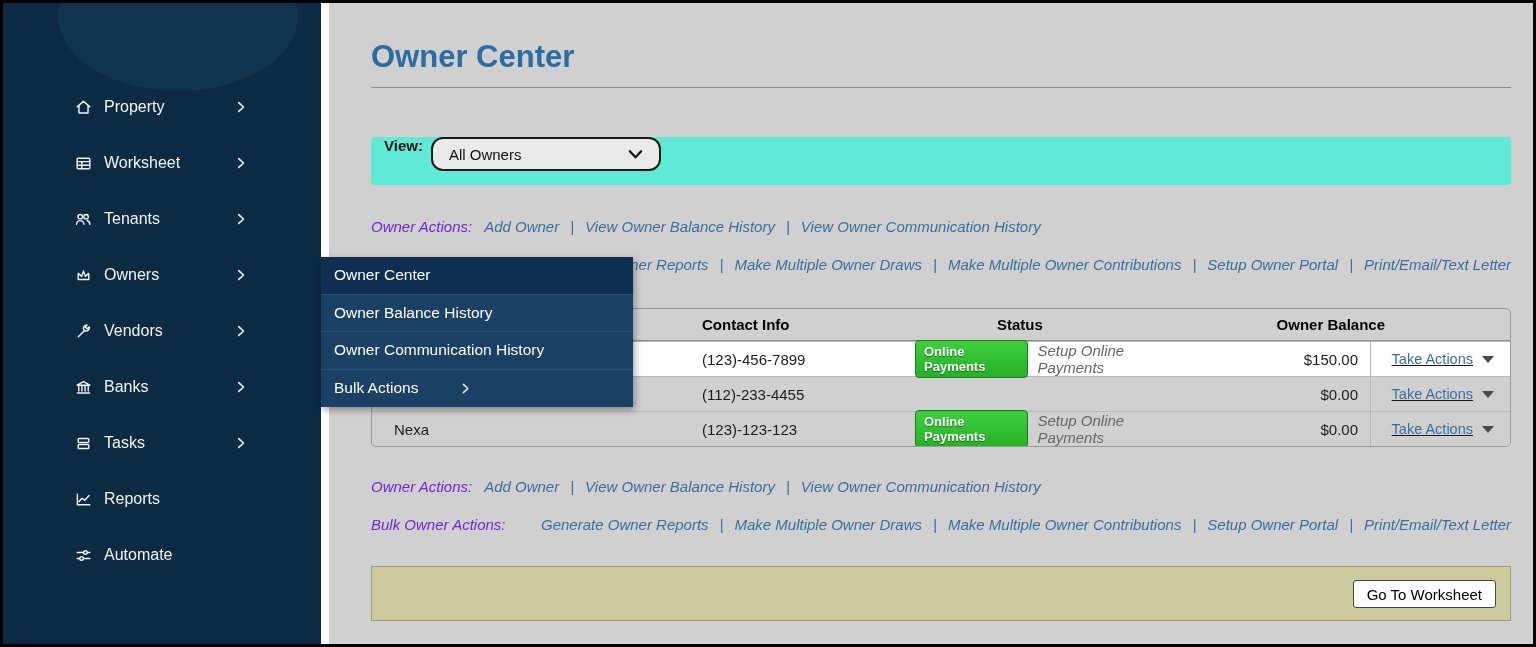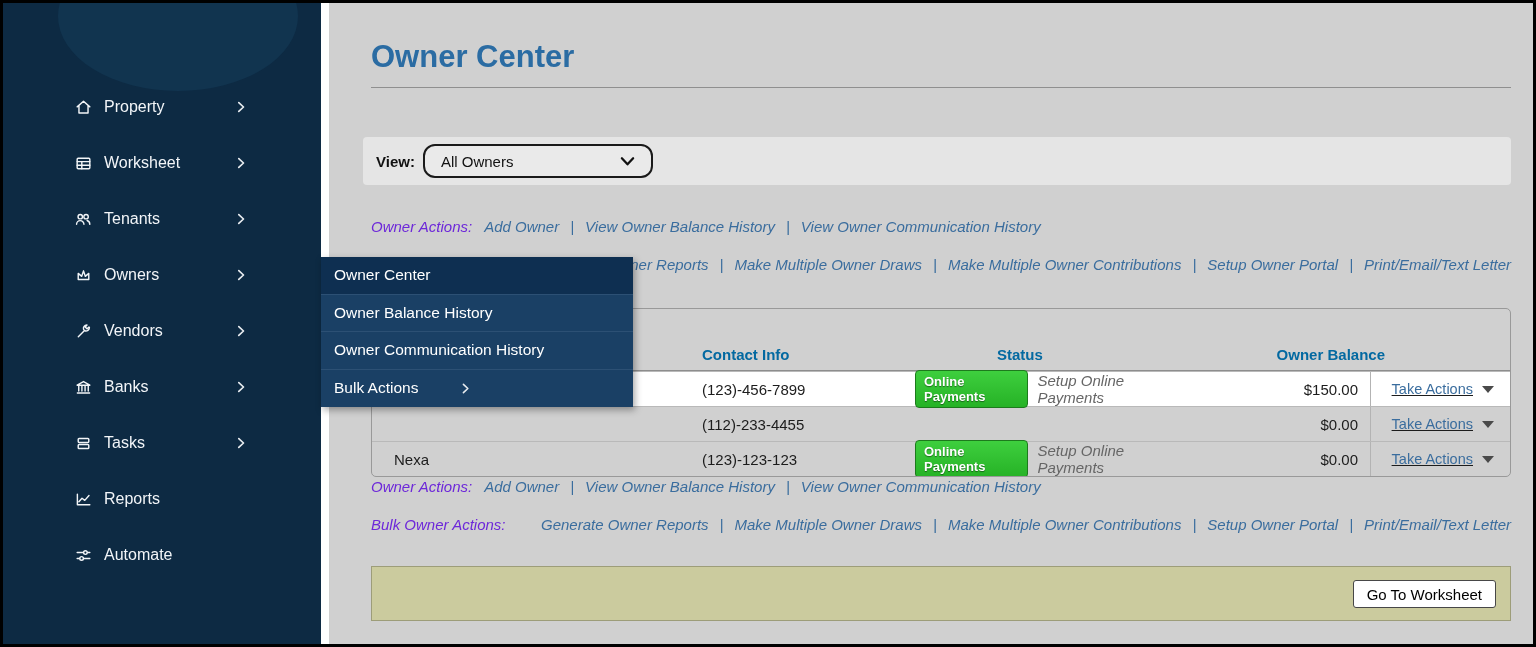--- a/index.html
+++ b/index.html
@@ -32,22 +32,22 @@
   
   .gap-strip { position:absolute; left:318px; top:0; width:8px; height:100%; background:#ffffff; z-index:1; }
 
   
   .main { position:absolute; left:326px; top:0; right:0; bottom:0; background:#d0d0d0; z-index:2; }
 
   .page-title { position:absolute; top:36px; left:42px; font-size:31px; font-weight:700; color:#2b6ca3; }
   .title-rule { position:absolute; top:84px; left:42px; right:22px; height:1px; background:#8f8f8f; }
 
   .view-bar {
-    position:absolute; top:134px; left:34px; right:22px; height:48px;
-    background:#e5e5e5; border-radius:4px; display:flex; align-items:center; padding-left:13px;
+    position:absolute; top:134px; left:42px; right:22px; height:48px;
+    background:#5eead4; border-radius:4px; display:flex; padding-left:13px;
   }
   .view-label { font-weight:700; font-size:15px; color:#111; }
   .select-box {
     margin-left:8px; width:230px; height:34px; background:#eaeaea;
     border:2px solid #1a1a1a; border-radius:12px; display:flex; align-items:center;
     justify-content:space-between; padding:0 16px; font-size:15px; color:#111; cursor:pointer;
   }
 
   .actions-row { position:absolute; left:42px; right:22px; height:20px; font-size:15px; font-style:italic; white-space:nowrap; }
   .row-oa-top { top:215px; }
@@ -58,21 +58,21 @@
   .act-label.wide { display:inline-block; min-width:158px; }
   .act-link { color:#3a6d9e; cursor:pointer; }
   .act-sep { color:#3a6d9e; margin:0 11px; }
 
   
   .owners-table {
     position:absolute; top:305px; left:42px; right:22px;
     border:1px solid #999; border-radius:5px; background:#d0d0d0; overflow:hidden;
   }
   .t-row { display:flex; align-items:center; height:35px; border-top:1px solid #b9b9b9; font-size:15px; color:#1c1c1c; }
-  .t-head { height:32px; border-top:none; border-bottom:1px solid #8d8d8d; font-weight:700; color:#0369a1;margin-top:30px; }
+  .t-head { height:32px; border-top:none; border-bottom:1px solid #8d8d8d; font-weight:700; color:#000000; }
   .t-row.highlight { background:#ffffff; }
   .c-name   { flex:0 0 322px; padding-left:22px; }
   .c-contact{ flex:0 0 178px; padding-left:8px; }
   .c-status { flex:1 1 auto; display:flex; align-items:center;padding-left:43px; }
   .t-head .c-status { padding-left:125px; }
   .c-balance{ flex:0 0 190px; text-align:right; padding-right:12px; }
   .t-head .c-balance { flex:0 0 205px; padding-right:0; }
   .c-actions{ flex:0 0 140px; display:flex; align-items:center; justify-content:flex-end; padding-right:16px; border-left:1px solid #b3b3b3; height:100%;text-decoration:underline; }
   .t-head .c-actions { flex:0 0 125px; border-left:none; }
   .badge {

